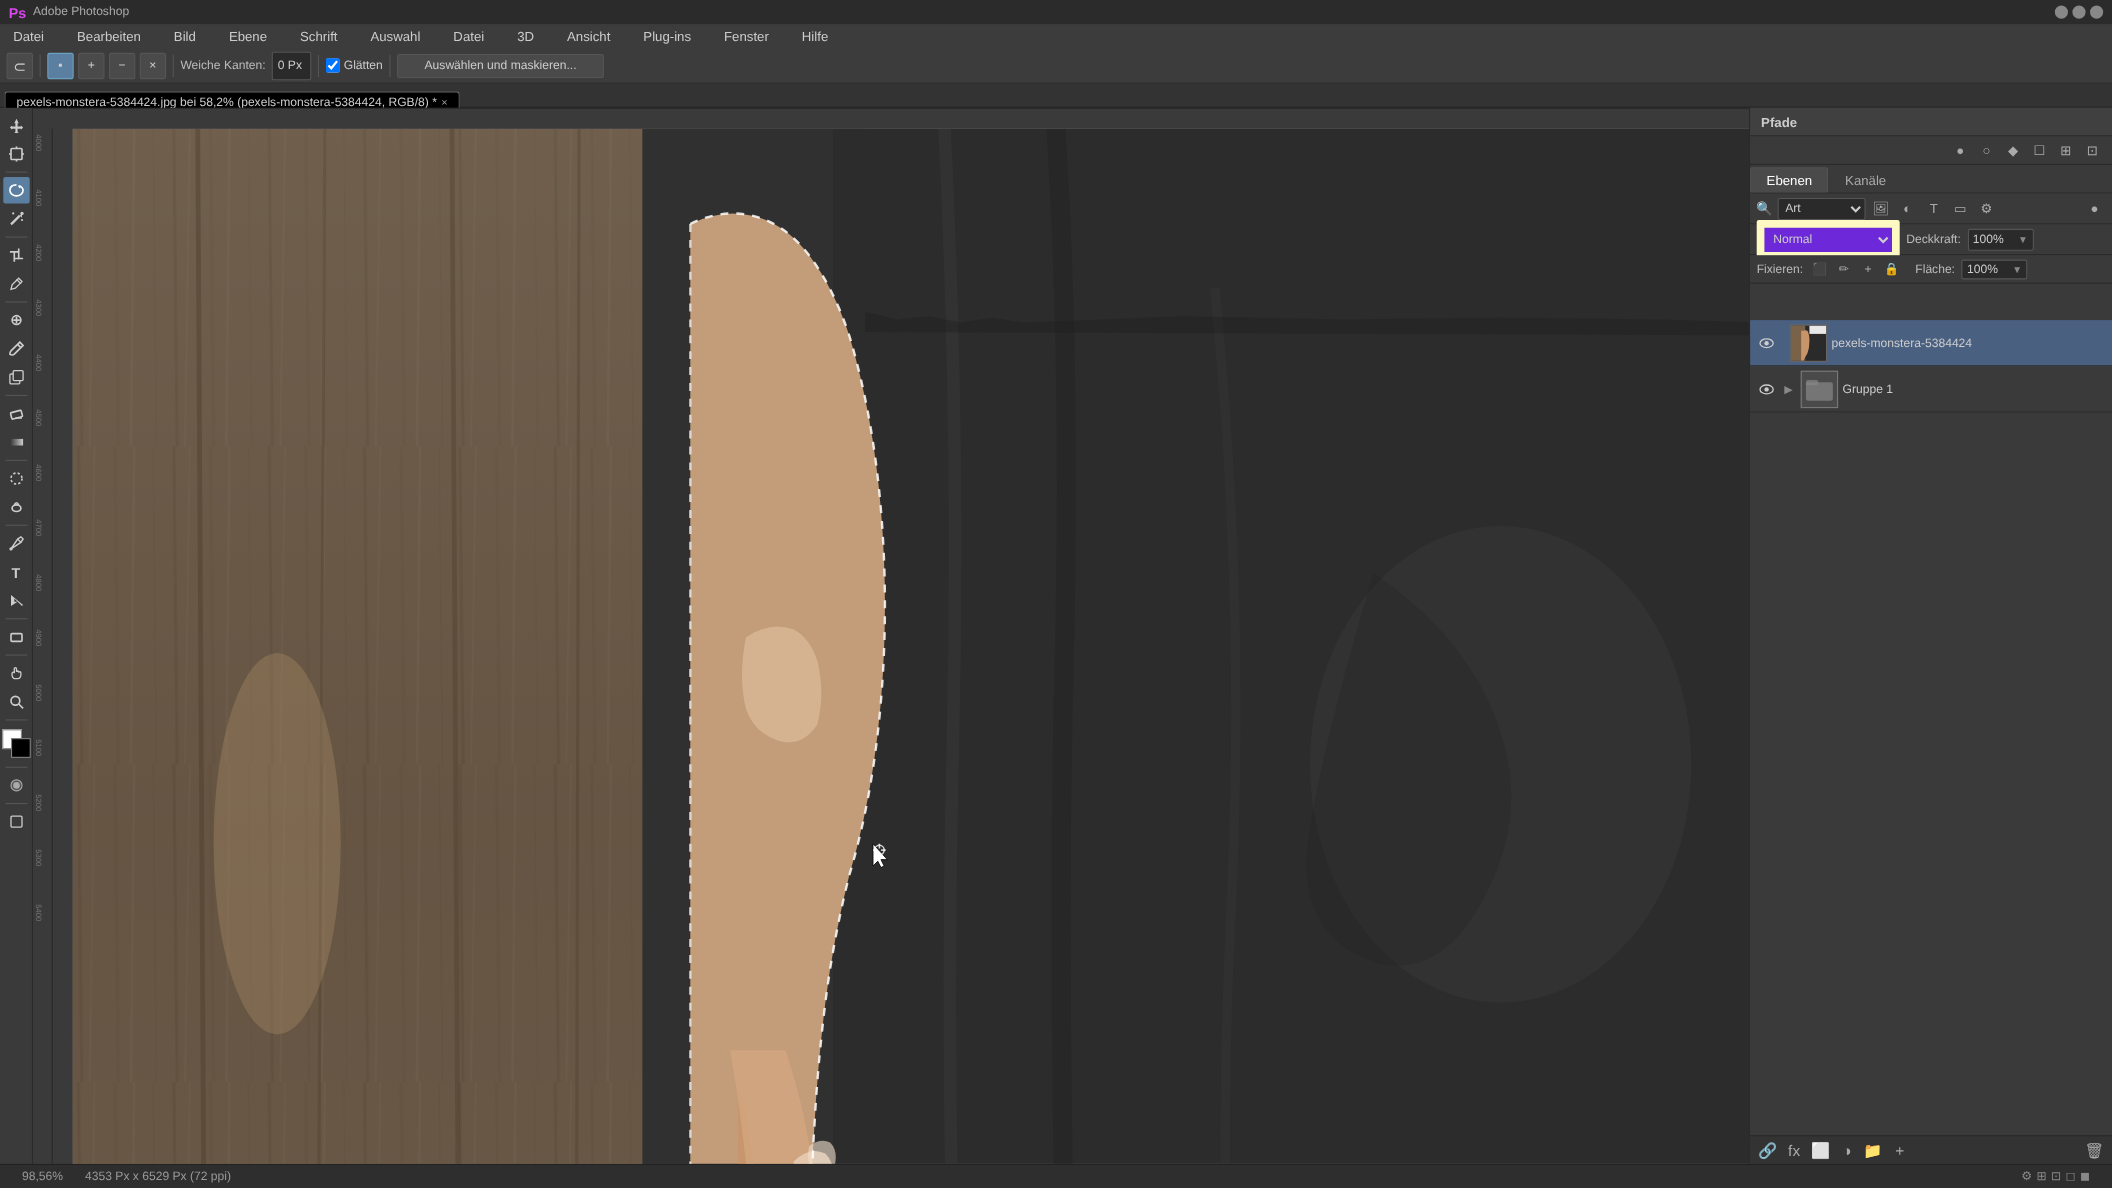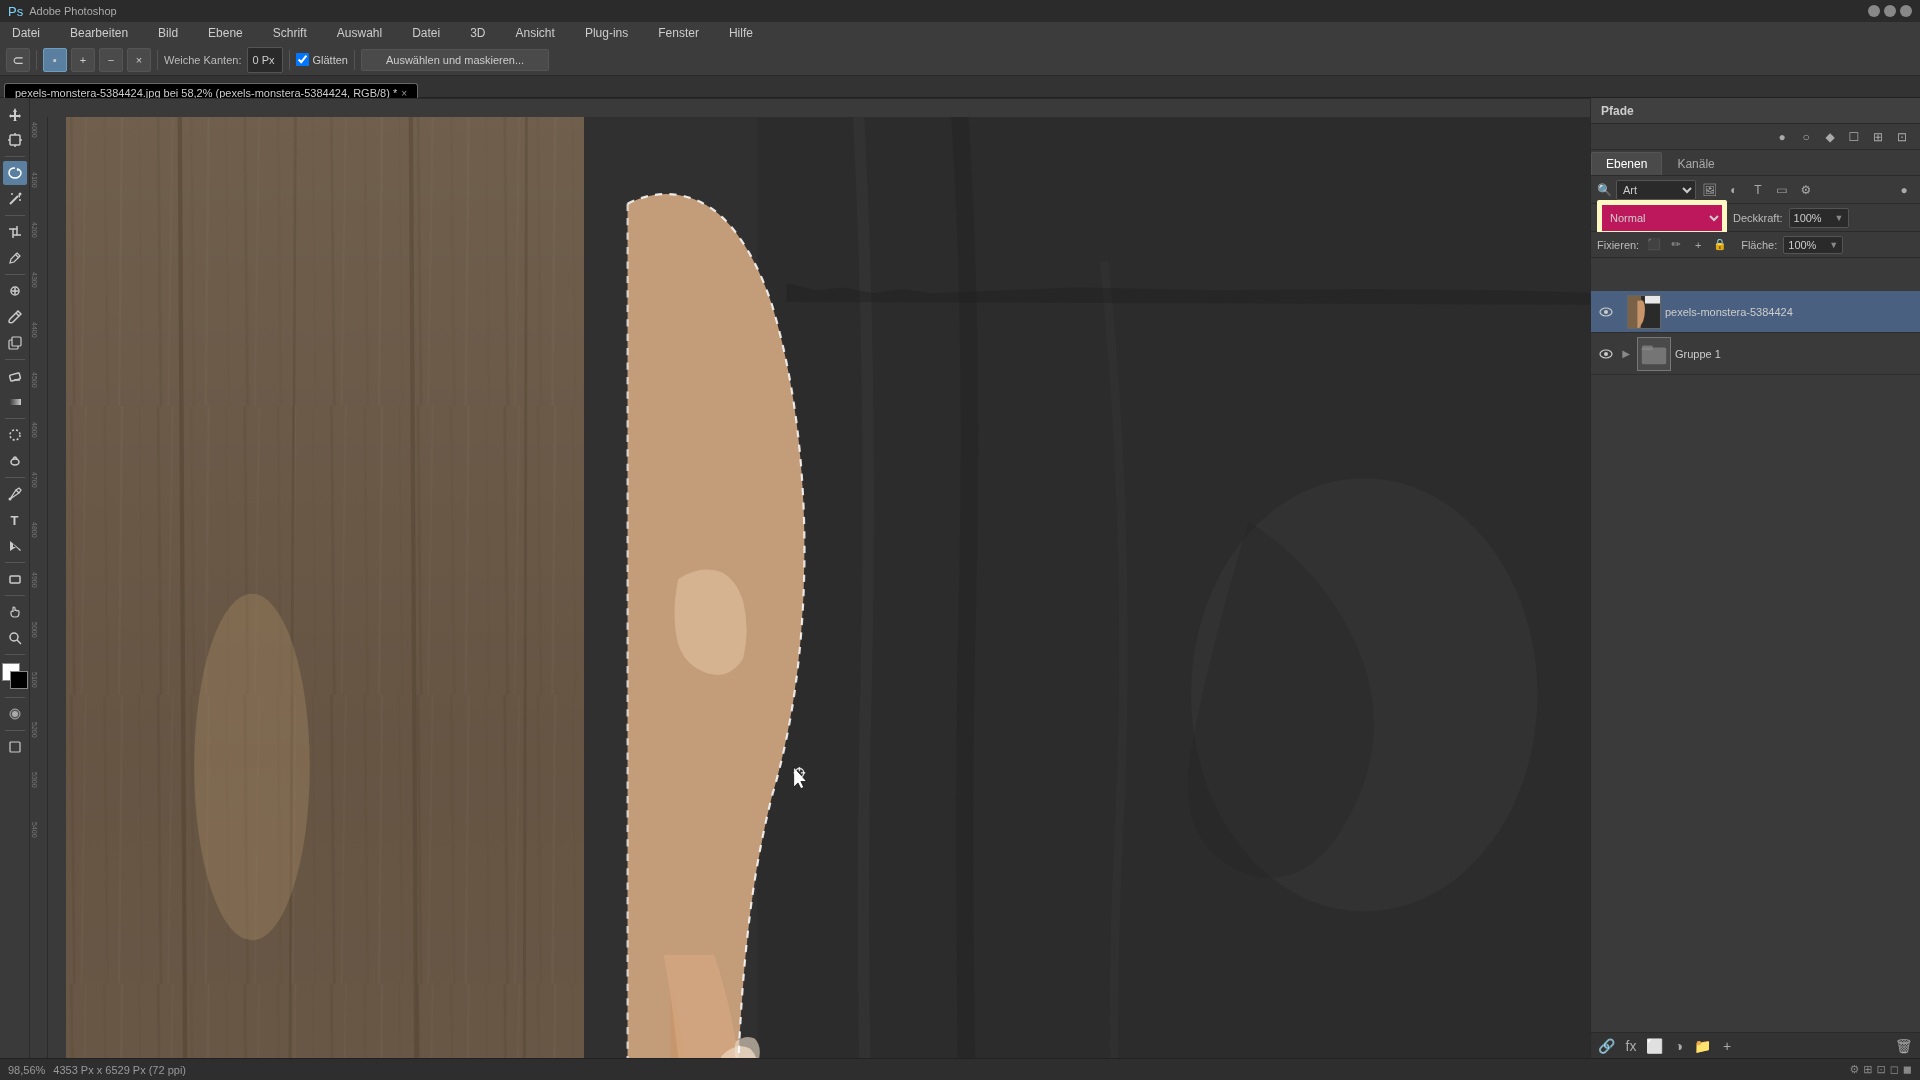--- a/index.html
+++ b/index.html
@@ -340,22 +340,22 @@
       height: 28px;
       background: #3a3a3a;
       border-bottom: 1px solid #2a2a2a;
       display: flex;
       align-items: center;
       padding: 0 6px;
       gap: 6px;
     }
     .blend-select {
       width: 130px; height: 36px;
-      background: #be185d;
-      border: 5px solid #fef9c3;
+      background: #6d28d9;
+      border: 7px solid #fef9c3;
       color: #ccc;
       font-size: 11px;
       border-radius: 2px;
       padding: 0 4px;
     }
     .opacity-label {
       font-size: 11px;
       color: #bbb;
     }
     
@@ -462,22 +462,22 @@
     }
 
     
     #status-bar {
       width: 100%;
       height: 22px;
       background: #2e2e2e;
       border-top: 1px solid #222;
       display: flex;
       align-items: center;
-      padding: 0 8px;
-      gap: 8px;
+      padding: 0 20px;
+      gap: 20px;
     }
     .status-item {
       font-size: 11px;
       color: #999;
     }
 
     
     .color-swatch-container {
       position: relative;
       width: 26px;
@@ -497,21 +497,21 @@
       bottom: 0; right: 0;
       background: black;
       border: 1px solid #888;
     }
   </style>
 </head>
 <body>
 
 <div id="title-bar">
   <div id="title-bar-left">
-    <span style="color:#7dd3fc;font-weight:normal;font-size:13px;">Ps</span>
+    <span style="color:#d946ef;font-weight:bold;font-size:13px;">Ps</span>
     <span>Adobe Photoshop</span>
   </div>
   <div id="title-bar-controls">
     <button class="win-btn minimize"></button>
     <button class="win-btn maximize"></button>
     <button class="win-btn close"></button>
   </div>
 </div>
 
 <div id="menu-bar">

